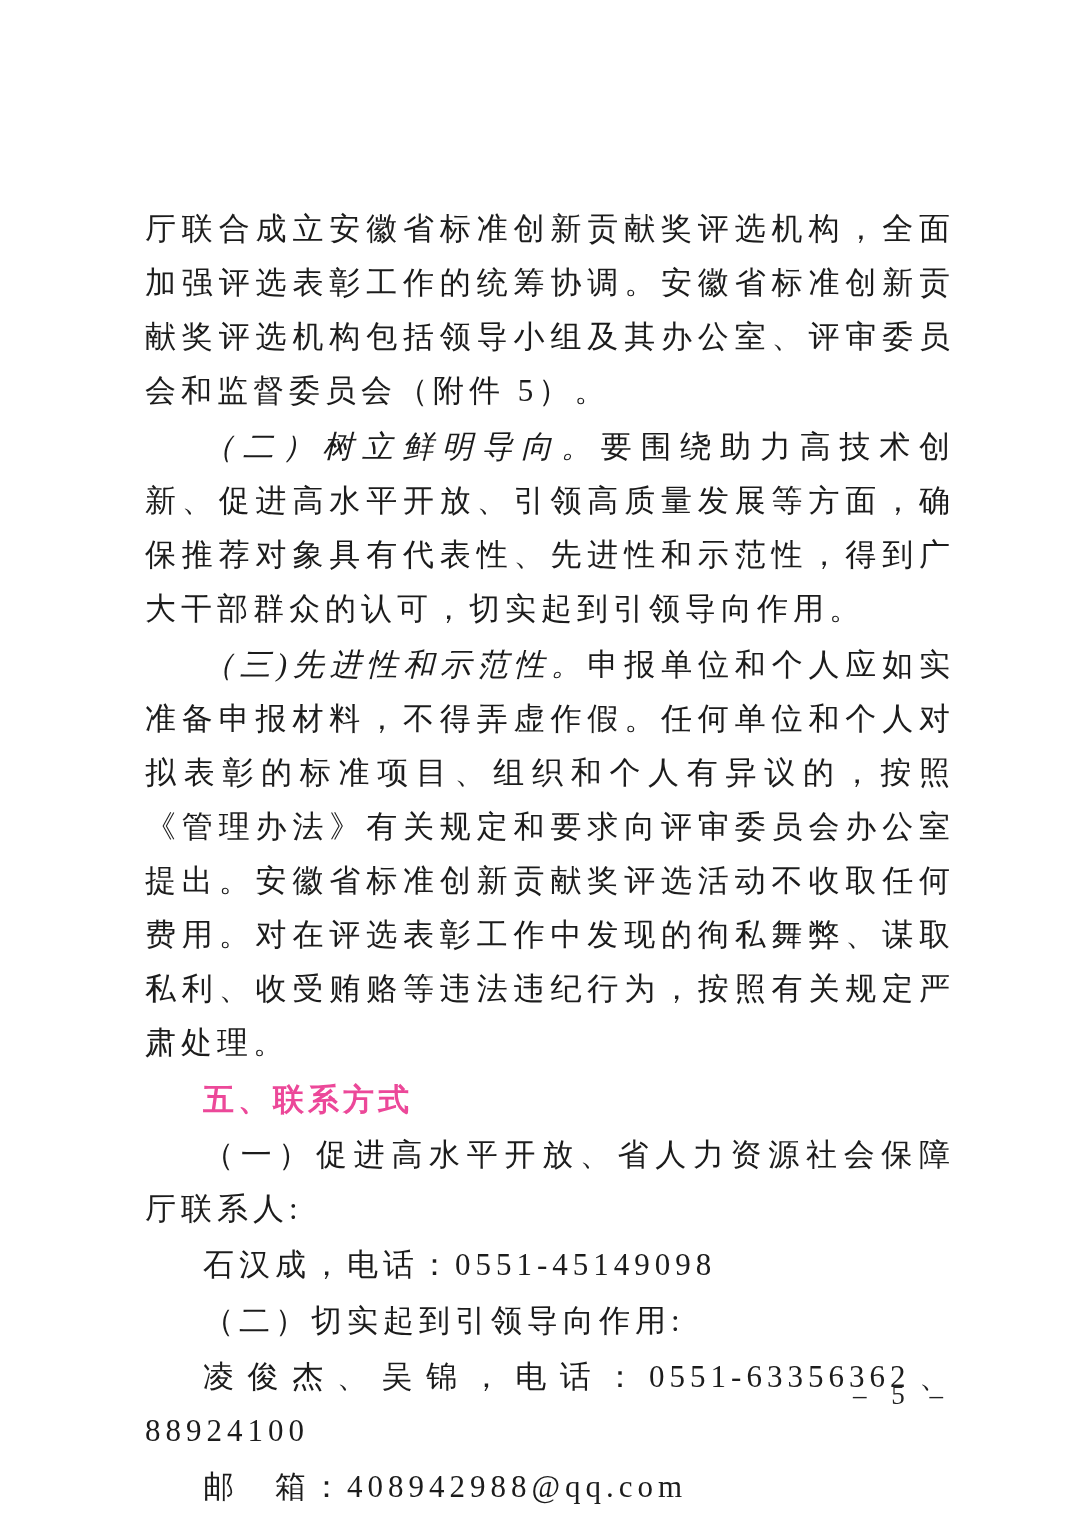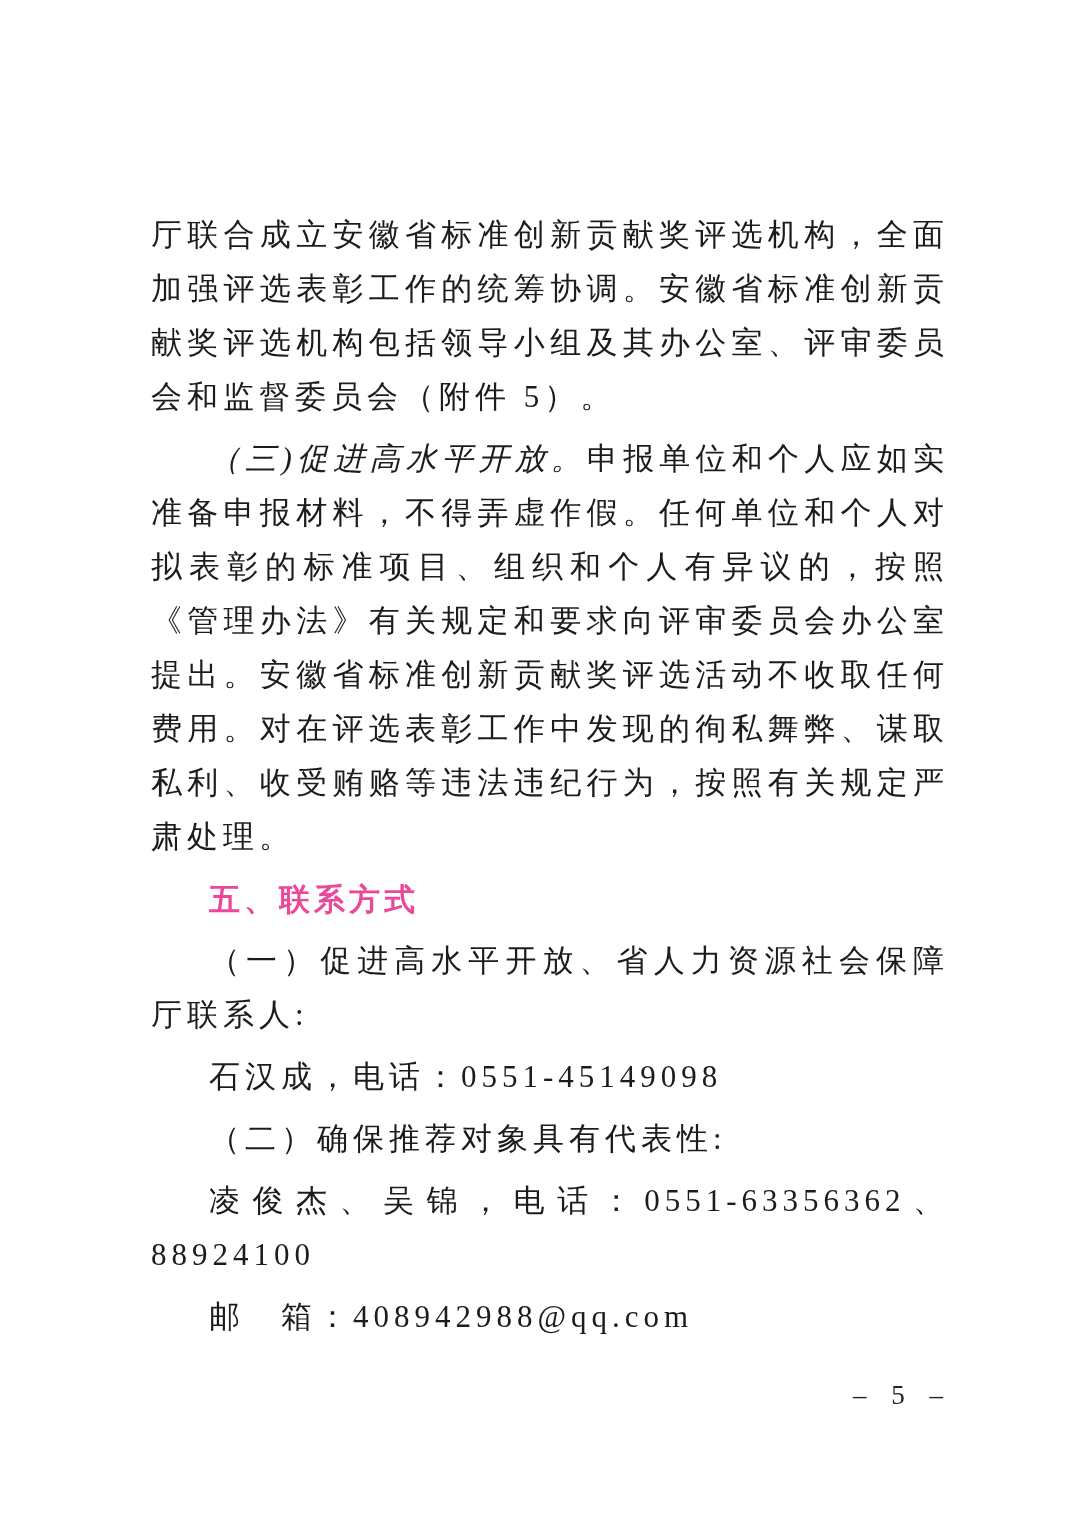--- a/index.html
+++ b/index.html
@@ -15,21 +15,21 @@
   .content {
     position: absolute;
     left: 143px;
     top: 200px;
     width: 814px;
     font-size: 31px;
     line-height: 54px;
     letter-spacing: 5px;
     text-align: justify;
   }
-  .content p { margin: 8px; padding: 0; }
+  .content p { margin: 2px; padding: 0; }
   .indent { text-indent: 58px; }
   .lead {
     font-style: italic;
     font-family: "Liberation Serif", "DejaVu Serif", serif;
   }
   .heading {
     font-family: "DejaVu Sans", "Liberation Sans", sans-serif;
     font-weight: bold;
     letter-spacing: 4px;
     color: #ec4899;
@@ -45,31 +45,32 @@
   }
 </style>
 </head>
 <body>
 
 <div class="page">
   <div class="content">
 
     <p>厅联合成立安徽省标准创新贡献奖评选机构，全面加强评选表彰工作的统筹协调。安徽省标准创新贡献奖评选机构包括领导小组及其办公室、评审委员会和监督委员会（附件 5）。</p>
 
+    <p class="indent"><span class="lead">（二）树立鲜明导向。</span><span>要围绕助力高技术创新、促进高水平开放、引领高质量发展等方面，确保推荐对象具有代表性、先进性和示范性，得到广大干部群众的认可，切实起到引领导向作用。</span></p>
 
-    <p class="indent"><span class="lead">（三)促进高水平开放。</span><span>申报单位和个人应如实准备申报材料，不得弄虚作假。任何单位和个人对拟表彰的标准项目、组织和个人有异议的，按照《管理办法》有关规定和要求向评审委员会办公室提出。安徽省标准创新贡献奖评选活动不收取任何费用。对在评选表彰工作中发现的徇私舞弊、谋取私利、收受贿赂等违法违纪行为，按照有关规定严肃处理。</span></p>
+    <p class="indent"><span class="lead">（三)先进性和示范性。</span><span>申报单位和个人应如实准备申报材料，不得弄虚作假。任何单位和个人对拟表彰的标准项目、组织和个人有异议的，按照《管理办法》有关规定和要求向评审委员会办公室提出。安徽省标准创新贡献奖评选活动不收取任何费用。对在评选表彰工作中发现的徇私舞弊、谋取私利、收受贿赂等违法违纪行为，按照有关规定严肃处理。</span></p>
 
     <p class="indent heading">五、联系方式</p>
 
     <p class="indent">（一）促进高水平开放、省人力资源社会保障厅联系人:</p>
 
     <p class="indent">石汉成，电话：0551-45149098</p>
 
 
-    <p class="indent">（二）确保推荐对象具有代表性:</p>
+    <p class="indent">（二）切实起到引领导向作用:</p>
 
     <p class="indent">凌俊杰、吴锦，电话：0551-63356362、88924100</p>
 
     <p class="indent">邮　箱：408942988@qq.com</p>
 
   </div>
 
   <div class="page-number">– 5 –</div>
 </div>
 

